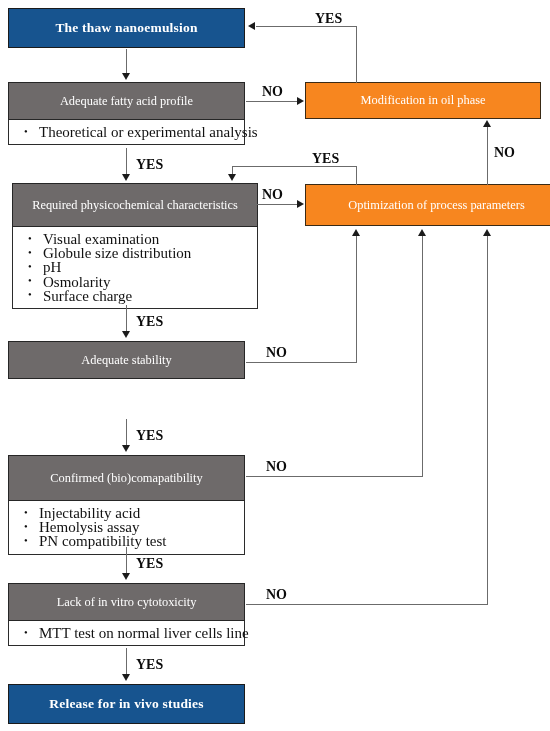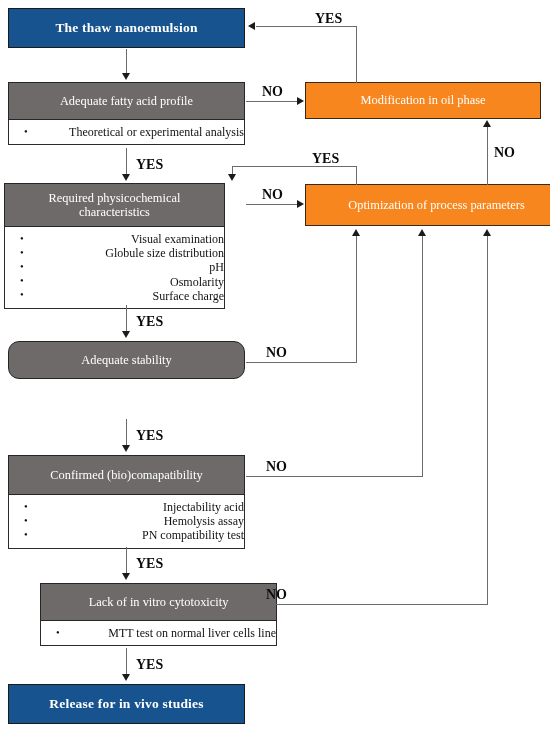--- a/index.html
+++ b/index.html
@@ -30,22 +30,22 @@
     background:#F7861F;border-color:#3a2a15;
     font-weight:normal;font-size:12.4px;
   }
   .body{
     box-sizing:border-box;width:100%;
     background:#ffffff;border:1px solid #2b2b2b;border-top:none;
     padding:5px 0 5px 0;
   }
   .body ul{margin:0;padding:0;list-style:none;}
   .body li{
-    position:relative;font-size:12px;color:#111111;
-    line-height:14.2px;padding-left:30px;white-space:nowrap;text-align:right;
+    position:relative;font-size:15px;color:#111111;
+    line-height:14.2px;padding-left:30px;white-space:nowrap;
   }
   .body li:before{
     content:"\2022";position:absolute;left:15px;top:-0.5px;
     font-size:10.6px;color:#111;
   }
 
   
   .ln{position:absolute;background:#6b6b6b;}
   .vl{width:1.3px;}
   .hl{height:1.3px;}
@@ -74,55 +74,55 @@
     <div class="hdr decision" style="height:38px;">
       <span>Adequate fatty acid profile</span>
     </div>
     <div class="body">
       <ul>
         <li>Theoretical or experimental analysis</li>
       </ul>
     </div>
   </div>
 
-  <div class="node" style="left:4px;top:183px;width:221px;">
+  <div class="node" style="left:12px;top:183px;width:246px;">
     <div class="hdr decision" style="height:44px;padding:0 18px;">
       <span>Required physicochemical characteristics</span>
     </div>
     <div class="body">
       <ul>
         <li>Visual examination</li>
         <li>Globule size distribution</li>
         <li>pH</li>
         <li>Osmolarity</li>
         <li>Surface charge</li>
       </ul>
     </div>
   </div>
 
   <div class="node" style="left:8px;top:341px;width:237px;">
-    <div class="hdr decision" style="height:38px;border-radius:11px;">
+    <div class="hdr decision" style="height:38px;">
       <span>Adequate stability</span>
     </div>
   </div>
 
   <div class="node" style="left:8px;top:455px;width:237px;">
-    <div class="hdr decision" style="height:40px;">
+    <div class="hdr decision" style="height:46px;">
       <span>Confirmed (bio)comapatibility</span>
     </div>
     <div class="body">
       <ul>
         <li>Injectability acid</li>
         <li>Hemolysis assay</li>
         <li>PN compatibility test</li>
       </ul>
     </div>
   </div>
 
-  <div class="node" style="left:8px;top:583px;width:237px;margin-left:32px;">
+  <div class="node" style="left:8px;top:583px;width:237px;">
     <div class="hdr decision" style="height:38px;">
       <span>Lack of in vitro cytotoxicity</span>
     </div>
     <div class="body">
       <ul>
         <li>MTT test on normal liver cells line</li>
       </ul>
     </div>
   </div>
 

